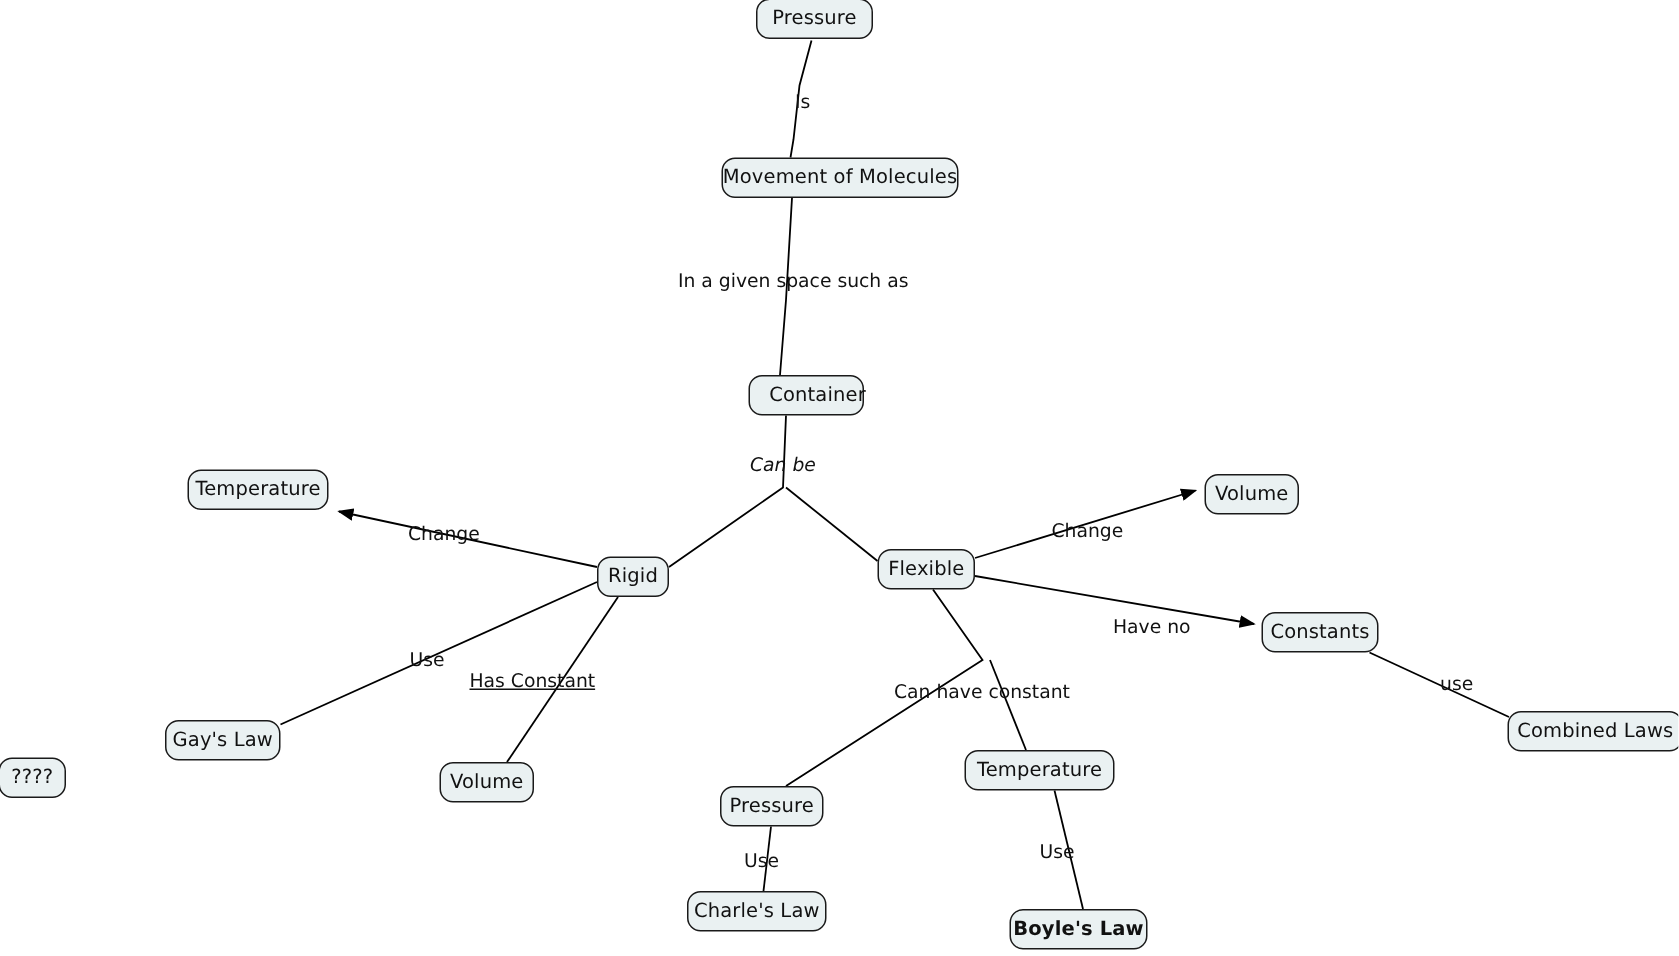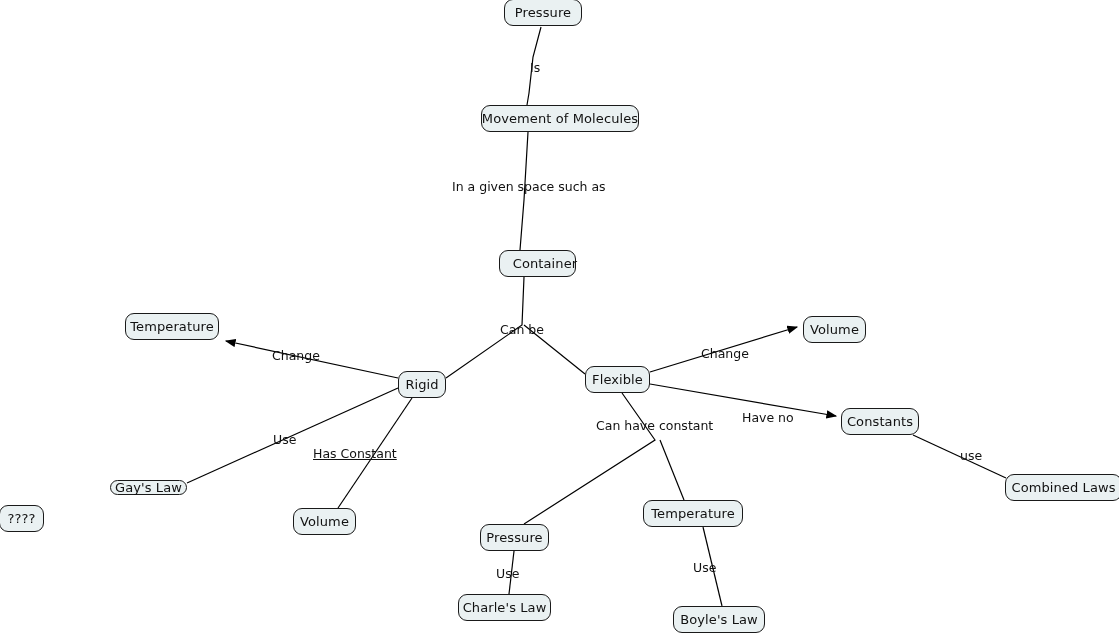--- a/index.html
+++ b/index.html
@@ -100,49 +100,49 @@
       </div>
       <div class="node" style="left: 803px; top: 316px; width: 63px; height: 27px;">
         <span>Volume</span>
       </div>
       <div class="node" style="left: 841px; top: 408px; width: 78px; height: 27px;">
         <span>Constants</span>
       </div>
       <div class="node" style="left: 1005px; top: 474px; width: 117px; height: 27px;">
         <span>Combined Laws</span>
       </div>
-      <div class="node" style="left: 110px; top: 480px; width: 77px; height: 15px;">
+      <div class="node" style="left: 110px; top: 480px; width: 77px; height: 27px;">
         <span>Gay's Law</span>
       </div>
       <div class="node" style="left: 293px; top: 508px; width: 63px; height: 27px;">
         <span>Volume</span>
       </div>
       <div class="node" style="left: -1px; top: 505px; width: 45px; height: 27px;">
         <span>????</span>
       </div>
       <div class="node" style="left: 480px; top: 524px; width: 69px; height: 27px;">
         <span>Pressure</span>
       </div>
       <div class="node" style="left: 643px; top: 500px; width: 100px; height: 27px;">
         <span>Temperature</span>
       </div>
       <div class="node" style="left: 458px; top: 594px; width: 93px; height: 27px;">
         <span>Charle's Law</span>
       </div>
-      <div class="node" style="left: 673px; top: 606px; width: 92px; height: 27px;">
+      <div class="node" style="left: 673px; top: 606px; width: 92px; height: 27px; font-weight: bold;">
         <span>Boyle's Law</span>
       </div>
     </div>
   <div id="label-layer">
       <div class="edge-label" style="left: 530px; top: 62px;">Is</div>
       <div class="edge-label" style="left: 452px; top: 181px;">In a given space such as</div>
-      <div class="edge-label" style="left: 500px; top: 324px;">Can be</div>
+      <div class="edge-label" style="left: 500px; top: 304px; font-style: italic;">Can be</div>
       <div class="edge-label" style="left: 272px; top: 350px;">Change</div>
       <div class="edge-label" style="left: 273px; top: 434px;">Use</div>
       <div class="edge-label" style="left: 313px; top: 448px; text-decoration: underline;">Has Constant</div>
       <div class="edge-label" style="left: 701px; top: 348px;">Change</div>
       <div class="edge-label" style="left: 726px; top: 412px; margin-left: 16px;">Have no</div>
       <div class="edge-label" style="left: 960px; top: 450px;">use</div>
-      <div class="edge-label" style="left: 596px; top: 420px;">Can have constant</div>
+      <div class="edge-label" style="left: 596px; top: 455px;">Can have constant</div>
       <div class="edge-label" style="left: 496px; top: 568px;">Use</div>
       <div class="edge-label" style="left: 693px; top: 562px;">Use</div>
     </div>
 </div>
 
 </body></html>

